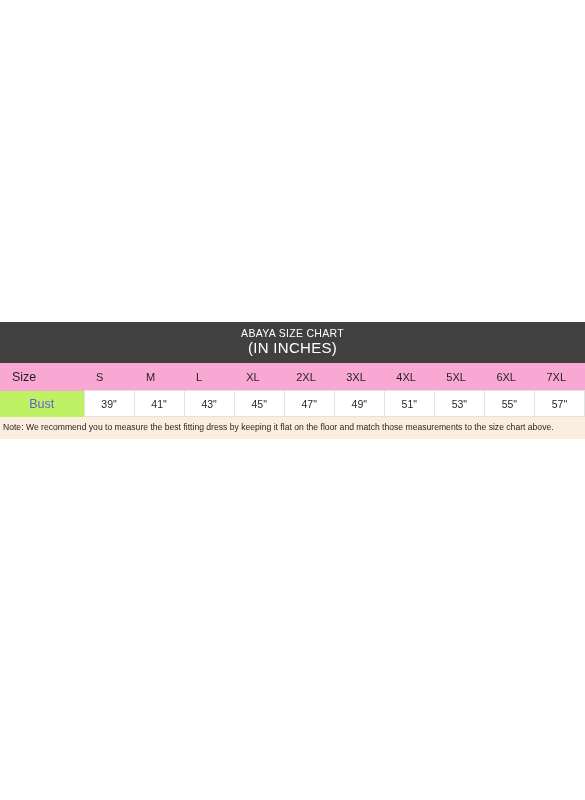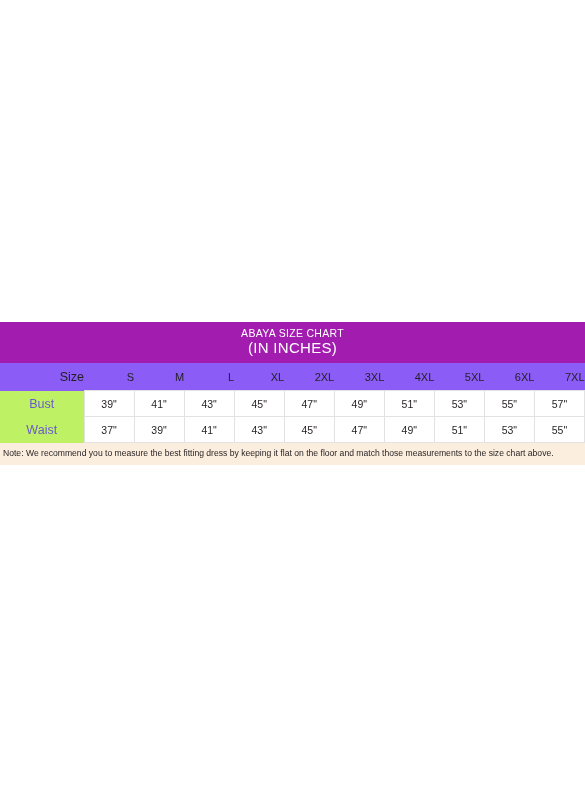--- a/index.html
+++ b/index.html
@@ -18,21 +18,21 @@
   
   #size-chart-block {
     position: absolute;
     left: 0;
     top: 322px;
     width: 585px;
   }
 
   
   .title-banner {
-    background: #a21caf;
+    background: #404040;
     color: #ffffff;
     text-align: center;
     padding: 5px 0 6px 0;
     line-height: 1.18;
   }
   .title-banner .title-main {
     display: block;
     font-size: 10.5px;
     letter-spacing: 0.3px;
   }
@@ -53,28 +53,29 @@
   table.size-table th {
     padding: 0;
     margin: 0;
   }
 
   
   col.label-col { width: 84px; }
 
   
   tr.header-row th {
-    background: #8b5cf6;
+    background: #f9a8d4;
     color: #231f20;
     font-weight: normal;
     font-size: 11px;
-    text-align: right;
+    text-align: left;
     height: 27px;
     vertical-align: middle;
     border: none;
+    padding-left: 12px;
   }
   tr.header-row th.size-head {
     font-size: 12.5px;
     color: #231f20;
   }
 
   
   tr.data-row td.row-label {
     background: #bef264;
     color: #6a5acd;
@@ -154,31 +155,18 @@
         <td class="data-cell">41"</td>
         <td class="data-cell">43"</td>
         <td class="data-cell">45"</td>
         <td class="data-cell">47"</td>
         <td class="data-cell">49"</td>
         <td class="data-cell">51"</td>
         <td class="data-cell">53"</td>
         <td class="data-cell">55"</td>
         <td class="data-cell">57"</td>
       </tr>
-      <tr class="data-row">
-        <td class="row-label">Waist</td>
-        <td class="data-cell">37"</td>
-        <td class="data-cell">39"</td>
-        <td class="data-cell">41"</td>
-        <td class="data-cell">43"</td>
-        <td class="data-cell">45"</td>
-        <td class="data-cell">47"</td>
-        <td class="data-cell">49"</td>
-        <td class="data-cell">51"</td>
-        <td class="data-cell">53"</td>
-        <td class="data-cell">55"</td>
-      </tr>
     </tbody>
   </table>
 
   <div class="note-band">Note: We recommend you to measure the best fitting dress by keeping it flat on the floor and match those measurements to the size chart above.</div>
 
 </div>
 
 </body></html>

